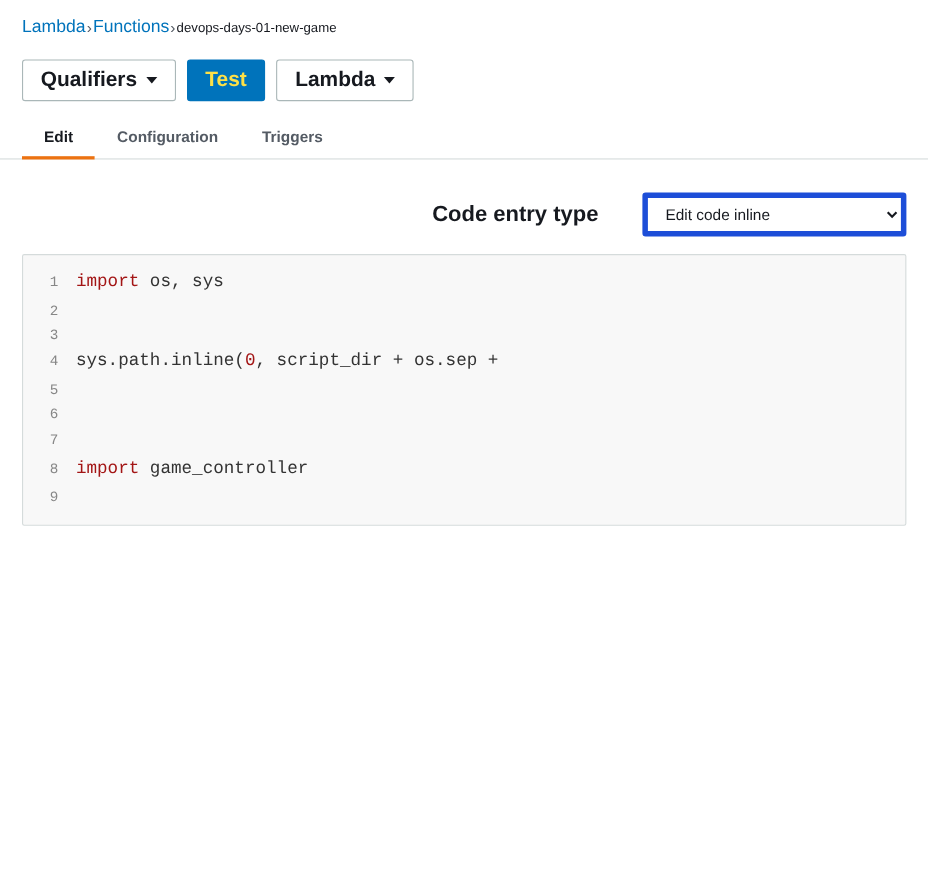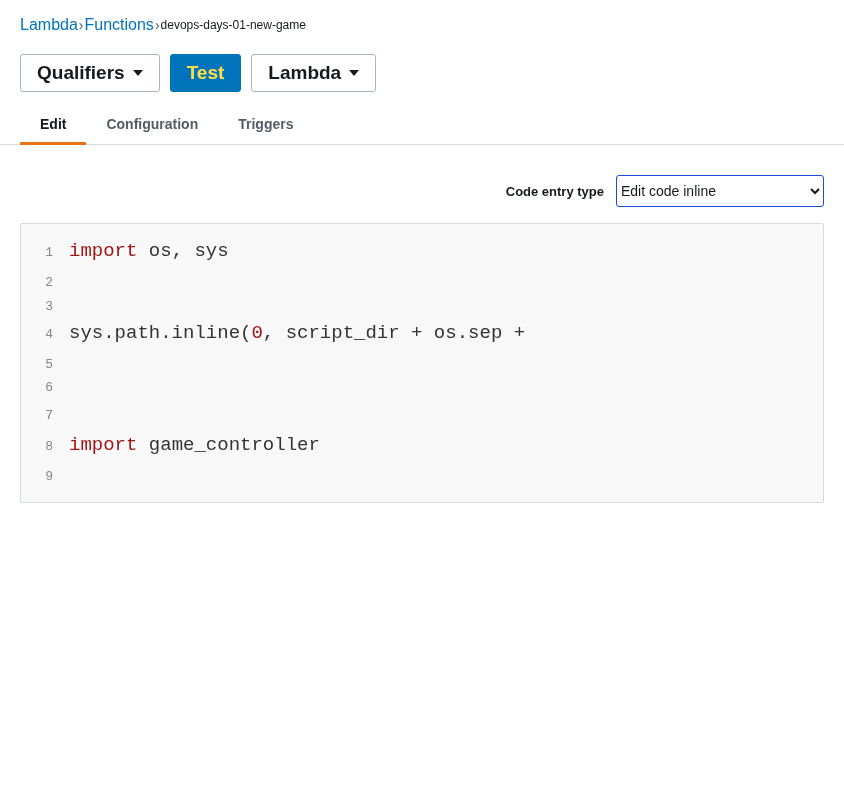--- a/index.html
+++ b/index.html
@@ -114,33 +114,34 @@
     .code-entry-row {
       display: flex;
       align-items: center;
       justify-content: flex-end;
       gap: 12px;
       padding: 10px 0 16px 0;
     }
 
     .code-entry-label {
       font-weight: 700;
-      font-size: 13px;
+      font-size: 20px;
       color: #16191f;
     }
 
     .code-entry-select {
-      padding: 6px 0;
-      border: 1px solid #1d4ed8;
+      padding: 6px 12px;
+      border: 5px solid #1d4ed8;
       border-radius: 3px;
       font-size: 14px;
       color: #16191f;
       background: #fff;
       cursor: pointer;
       min-width: 140px;
+      margin-left: 28px;
     }
 
     
     .code-editor {
       background: #f8f8f8;
       border: 1px solid #d5dbdb;
       border-radius: 2px;
       padding: 12px 0;
       font-family: "Courier New", Courier, monospace;
       font-size: 14px;
@@ -160,21 +161,21 @@
       text-align: right;
       padding-right: 16px;
       font-size: 13px;
       user-select: none;
       flex-shrink: 0;
     }
 
     .line-content {
       color: #333;
       white-space: pre;
-      font-size: 19px;
+      font-size: 16px;
     }
 
     .kw { color: #a31515; }
     .plain { color: #333; }
   </style>
 </head>
 <body>
 
 <div class="breadcrumb">
   <a class="breadcrumb-link">Lambda</a>

